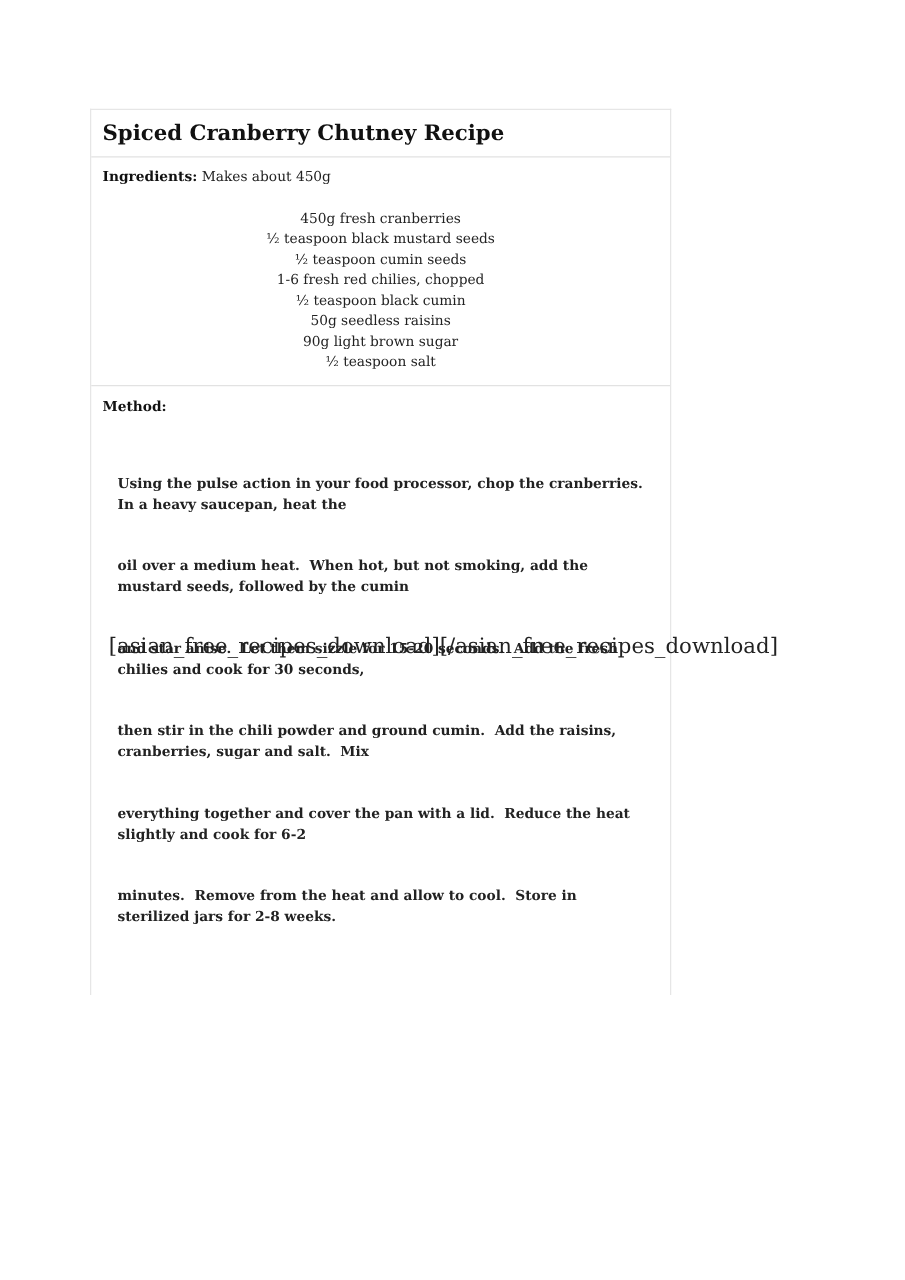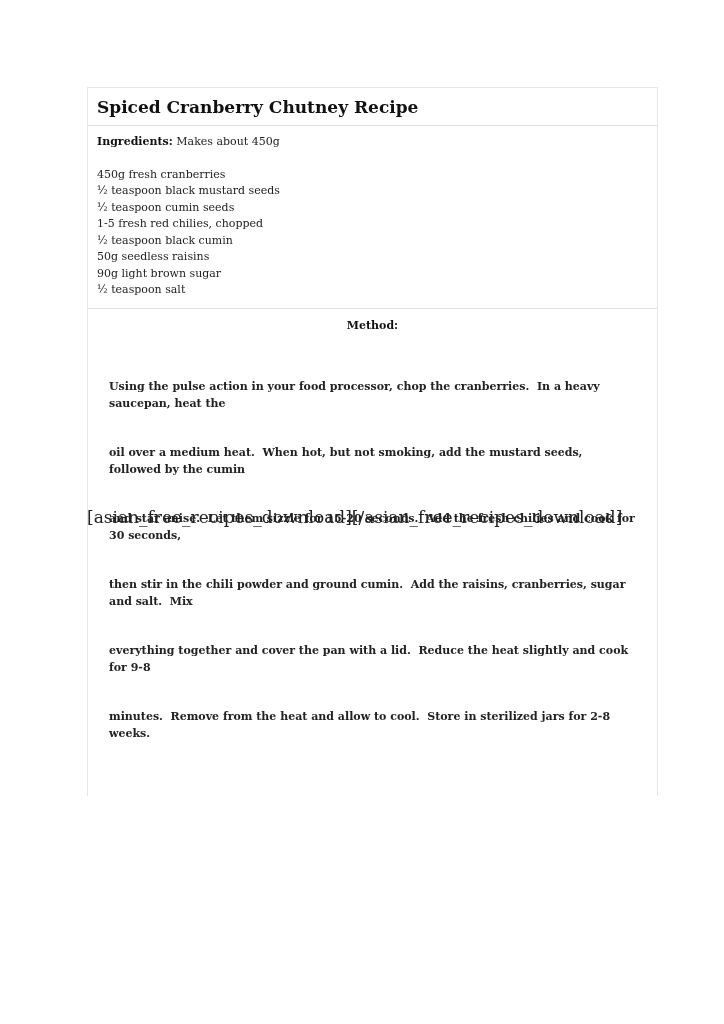--- a/index.html
+++ b/index.html
@@ -7,23 +7,23 @@
       padding: 0;
       background: #ffffff;
       width: 724px;
       height: 1024px;
       overflow: hidden;
       font-family: "DejaVu Serif", serif;
       color: #222222;
     }
     .card {
       position: absolute;
-      left: 87px;
+      left: 72px;
       top: 87px;
-      width: 571px;
+      width: 465px;
       border-left: 1px solid #e6e6e6;
       border-right: 1px solid #e6e6e6;
       border-top: 1px solid #e6e6e6;
       box-sizing: border-box;
     }
     .card-header {
       height: 38px;
       border-bottom: 1px solid #e2e2e2;
       padding: 0 9px;
       box-sizing: border-box;
@@ -50,30 +50,29 @@
     }
     .ing-heading {
       margin: 0 0 16px 0;
     }
     .ing-heading b { color: #111111; text-align: center; }
     .ing-list {
       list-style: none;
       margin: 0;
       padding: 0;
     }
-    .ing-list li { margin: 0; padding: 0; }
+    .ing-list li { margin: 0; padding: 0; text-align: center; }
     .method {
       padding-top: 9px;
       padding-bottom: 9px;
     }
     .method-heading {
       font-weight: bold;
       color: #111111;
       margin: 0;
-      text-align: center;
     }
     .method-text {
       margin: 12px;
       white-space: pre-wrap;
       font-weight: bold;
     }
     .shortcode {
       position: absolute;
       left: 87px;
       top: 507px;
@@ -88,34 +87,34 @@
   <div class="card-header">
     <h1 class="card-title">Spiced Cranberry Chutney Recipe</h1>
   </div>
 
   <div class="section ingredients">
     <p class="ing-heading"><b>Ingredients:</b><span> Makes about 450g</span></p>
     <ul class="ing-list">
       <li>450g fresh cranberries</li>
       <li>½ teaspoon black mustard seeds</li>
       <li>½ teaspoon cumin seeds</li>
-      <li>1-5 fresh red chilies, chopped</li>
+      <li>1-6 fresh red chilies, chopped</li>
       <li>½ teaspoon black cumin</li>
       <li>50g seedless raisins</li>
       <li>90g light brown sugar</li>
       <li>½ teaspoon salt</li>
     </ul>
   </div>
 
   <div class="section method">
     <p class="method-heading">Method:</p>
     <div class="method-text">
       <div>Using the pulse action in your food processor, chop the cranberries.  In a heavy saucepan, heat the</div>
       <div>oil over a medium heat.  When hot, but not smoking, add the mustard seeds, followed by the cumin</div>
       <div>and star anise.  Let them sizzle for 15-20 seconds.  Add the fresh chilies and cook for 30 seconds,</div>
       <div>then stir in the chili powder and ground cumin.  Add the raisins, cranberries, sugar and salt.  Mix</div>
-      <div>everything together and cover the pan with a lid.  Reduce the heat slightly and cook for 9-8</div>
+      <div>everything together and cover the pan with a lid.  Reduce the heat slightly and cook for 6-2</div>
       <div>minutes.  Remove from the heat and allow to cool.  Store in sterilized jars for 2-8 weeks.</div>
     </div>
   </div>
 </div>
 
 <div class="shortcode">[asian_free_recipes_download][/asian_free_recipes_download]</div>
 
 </body></html>

